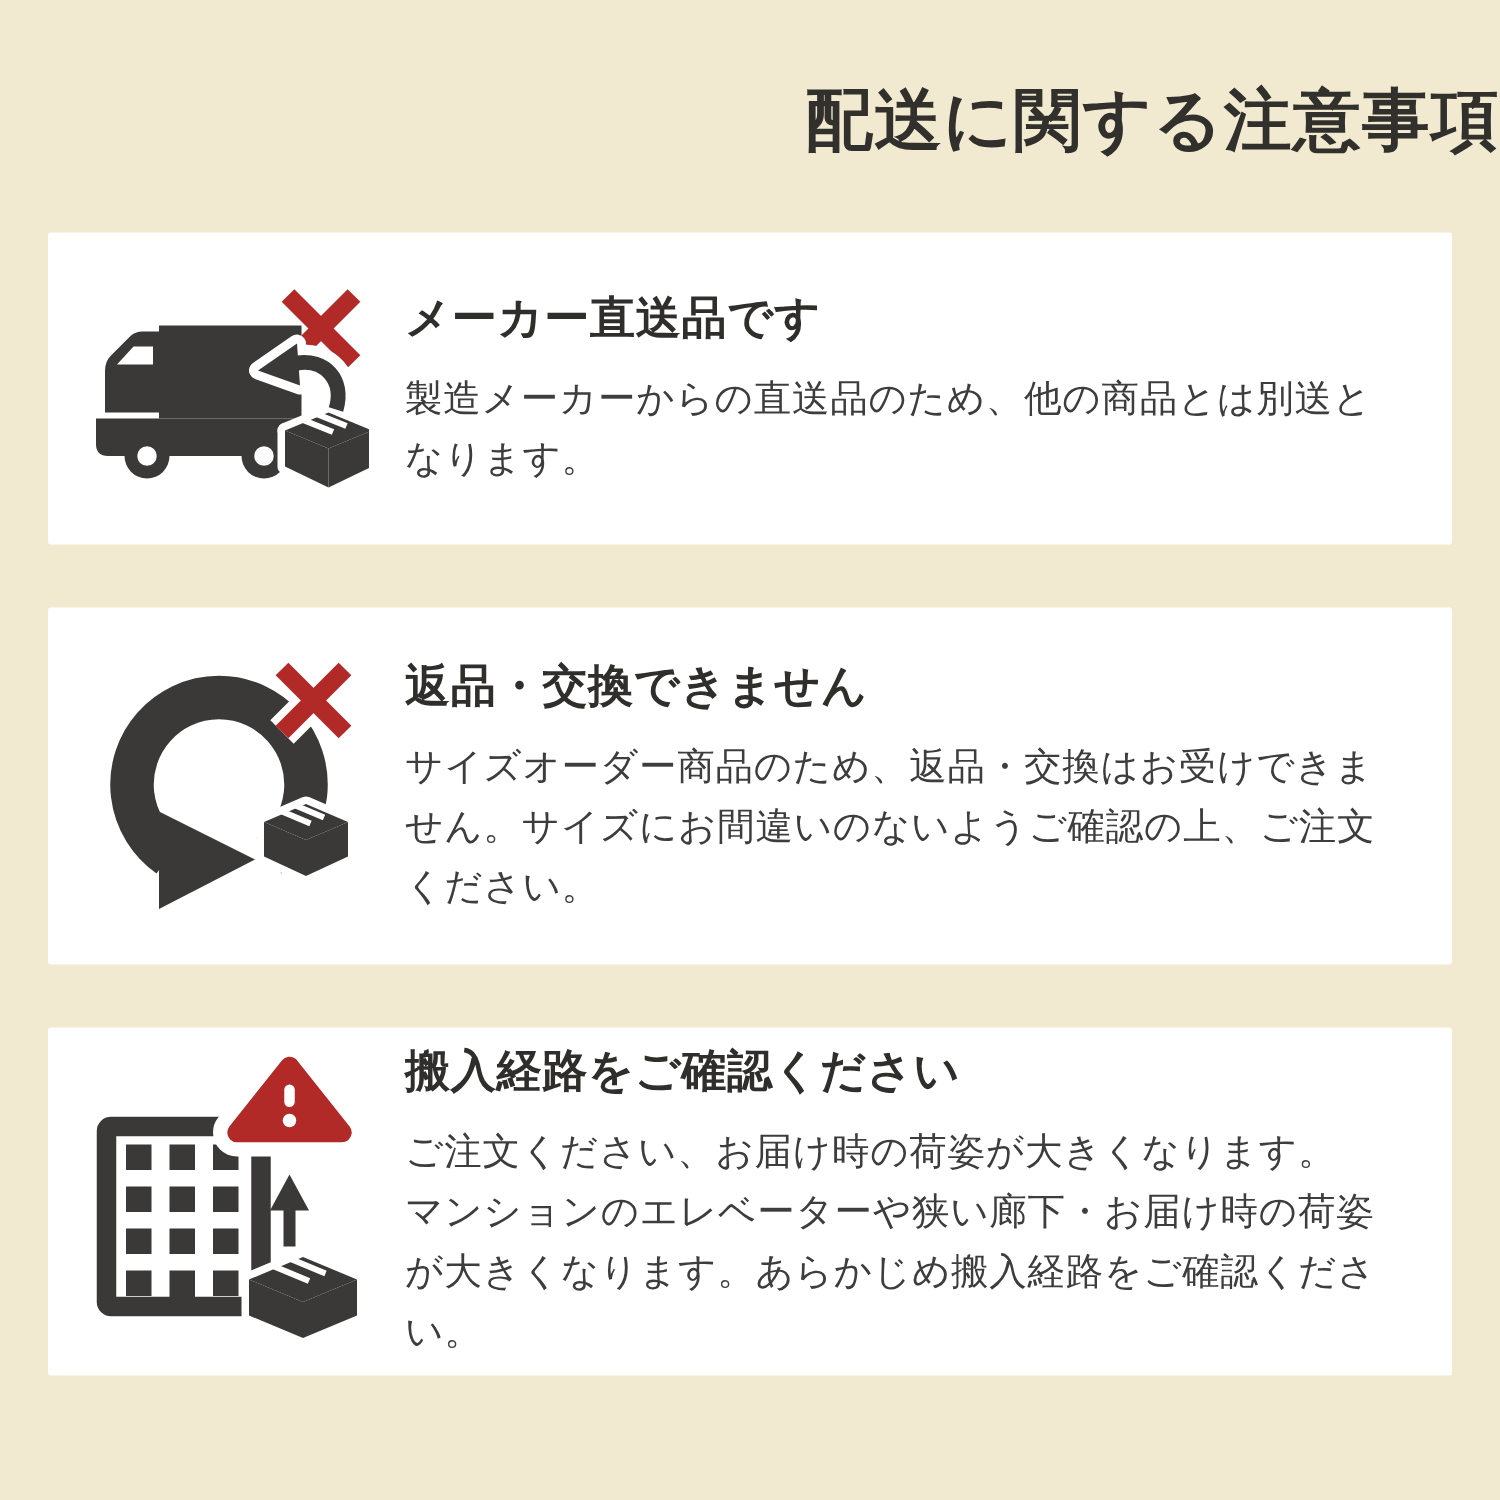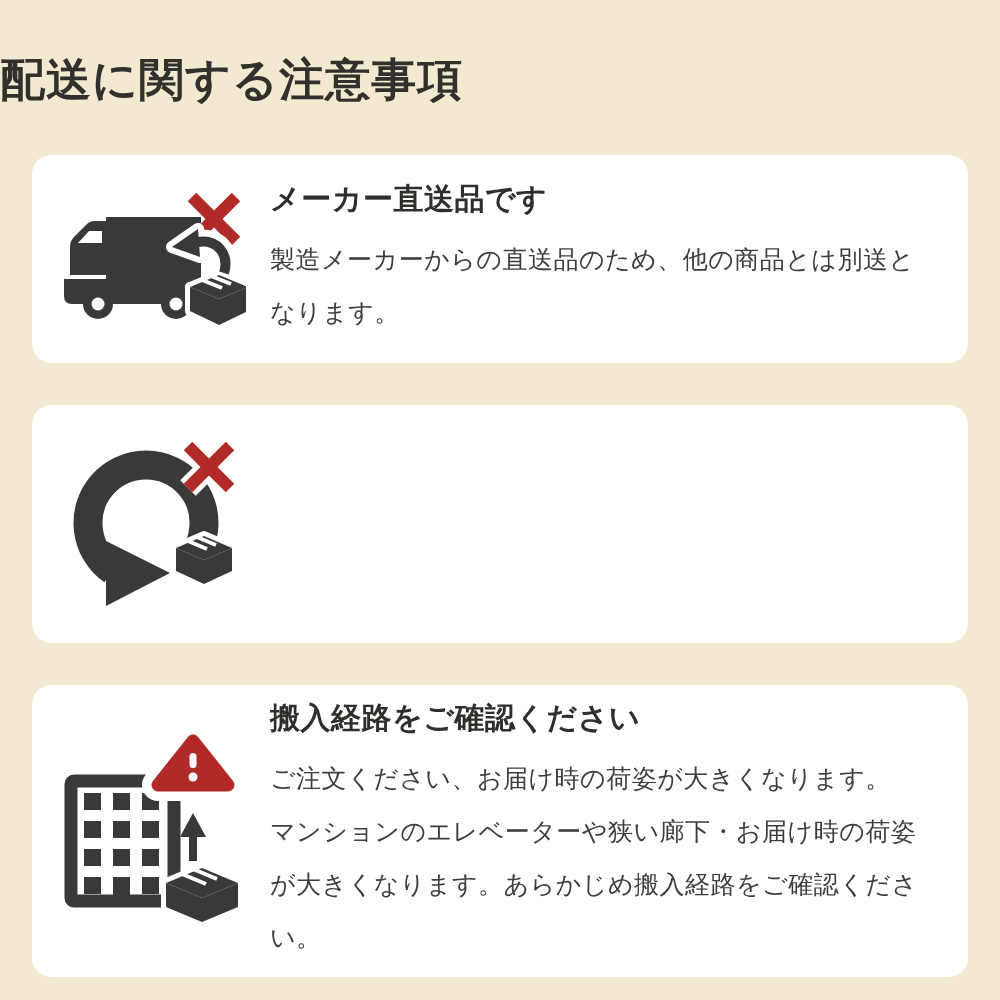--- a/index.html
+++ b/index.html
@@ -6,64 +6,64 @@
   .page{
     position:relative;
     width:1000px;height:1000px;
     background:#f1ead0;
     font-family:"Liberation Sans",sans-serif;
     overflow:hidden;
   }
   .page-title{
     position:absolute;
     top:50px;left:0;width:100%;
-    text-align:left;
+    text-align:right;
     font-size:45px;
     font-weight:bold;
     color:#32302c;
     letter-spacing:1px;
   }
   .cards{
     position:absolute;
     top:155px;left:32px;
     width:936px;
     display:flex;
     flex-direction:column;
     gap:42px;
   }
   .card{
     background:#ffffff;
-    border-radius:19px;
+    border-radius:2px;
     display:flex;
     align-items:center;
     box-sizing:border-box;
     padding:10px 30px 10px 24px;
   }
   .card-1{height:208px;}
   .card-2{height:238px;}
-  .card-3{height:292px;}
+  .card-3{height:232px;}
   .icon-box{
     flex:0 0 190px;
     width:190px;
     margin-right:24px;
     display:flex;
     justify-content:center;
     align-items:center;
   }
   .text-box{flex:1;max-width:676px;}
   .card-title{
     font-size:30px;
     font-weight:bold;
     color:#2f2e2b;
     margin-bottom:13px;
     letter-spacing:0.5px;
   }
   .card-body{
     font-size:25px;
-    line-height:53px;
+    line-height:40px;
     color:#3d3d3d;
     letter-spacing:0.5px;
   }
 </style>
 </head>
 <body>
 
 <div class="page">
 
   <div class="page-title">配送に関する注意事項</div>
@@ -142,20 +142,24 @@
             <polygon points="110,110 138,122 138,146 110,133"></polygon>
           </g>
           <g fill="#3b3938">
             <polygon points="138,98 166,110 138,122 110,110"></polygon>
             <polygon points="166,110 166,133 138,146 138,122"></polygon>
             <polygon points="110,110 138,122 138,146 110,133"></polygon>
             <path d="M122,103 L141,111" stroke="#ffffff" stroke-width="4"></path>
             <path d="M131,99 L150,107" stroke="#ffffff" stroke-width="4"></path>
           </g>
         </svg>
+      </div>
+      <div class="text-box">
+        <div class="card-title">返品・交換できません</div>
+        <div class="card-body">サイズオーダー商品のため、返品・交換はお受けできません。サイズにお間違いのないようご確認の上、ご注文ください。</div>
       </div>
     </div>
 
     <div class="card card-3">
       <div class="icon-box">
         <svg width="190" height="212" viewBox="0 0 190 212">
 
           <g>
             <rect x="15" y="56" width="103" height="120" rx="3" fill="#ffffff" stroke="#3b3938" stroke-width="13"></rect>
             <g fill="#3b3938">

